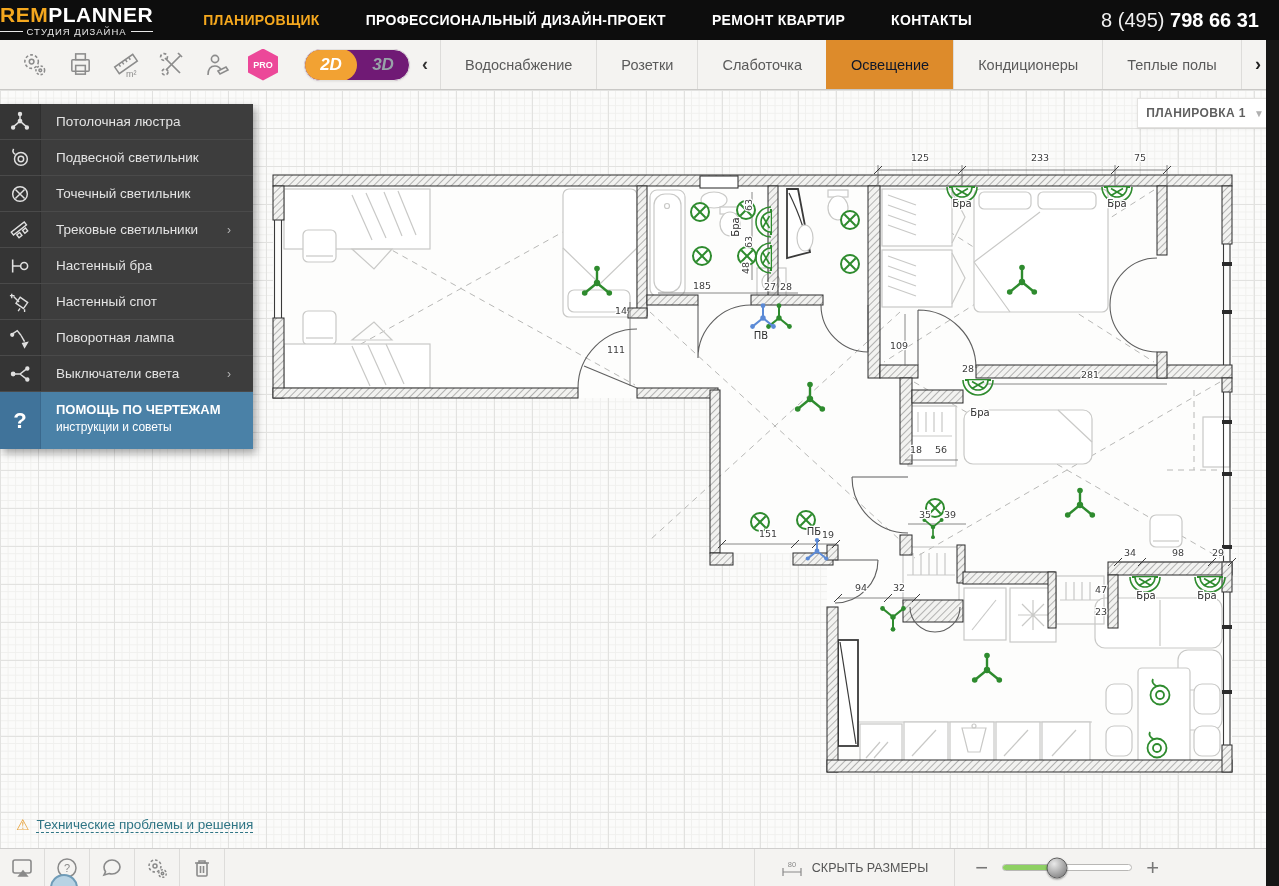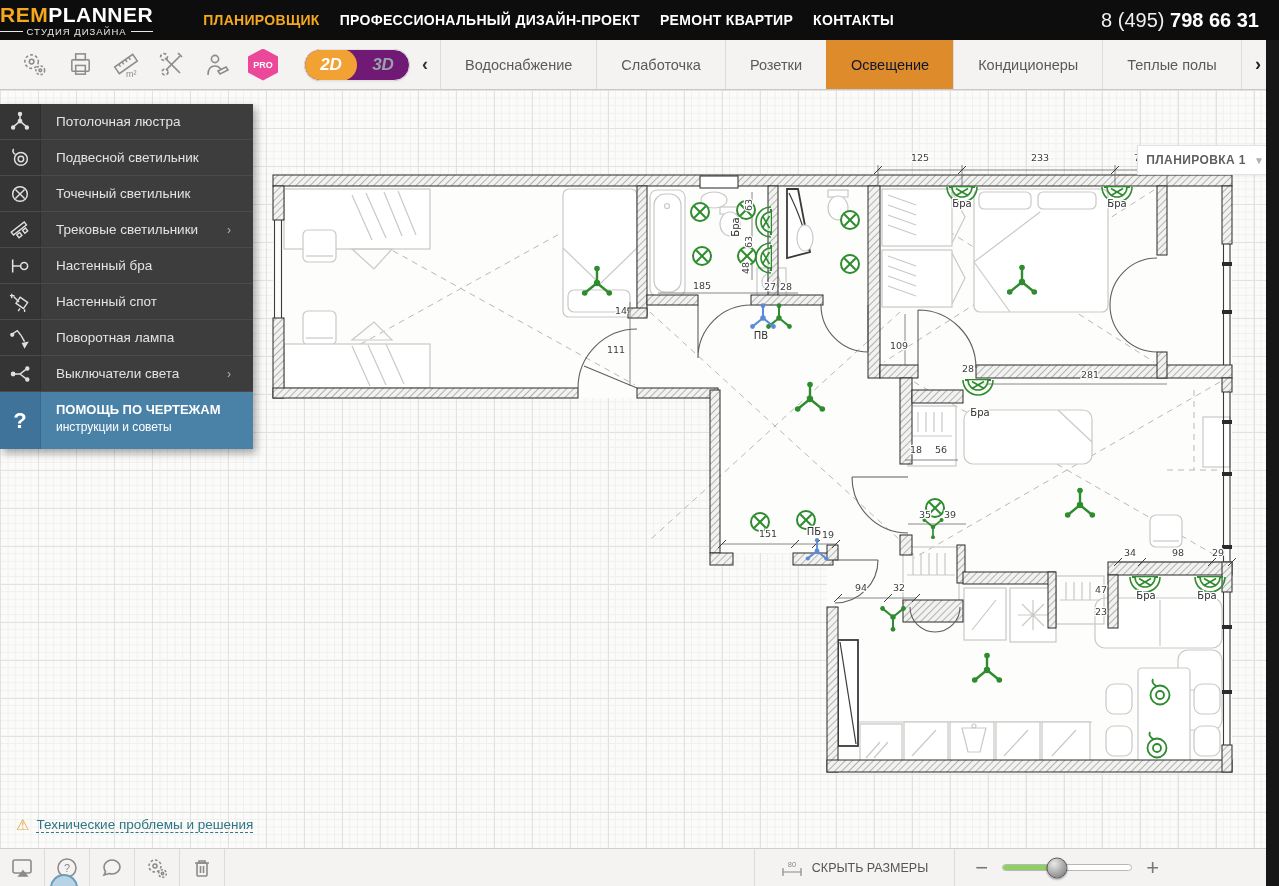--- a/index.html
+++ b/index.html
@@ -5,21 +5,21 @@
   * { margin:0; padding:0; box-sizing:border-box; }
   html,body { width:1279px; height:886px; overflow:hidden; font-family:"Liberation Sans",sans-serif; background:#fbfbfa; }
 
   
   .top-header { height:40px; background:#0d0d0d; display:flex; align-items:center; color:#fff; position:relative; z-index:60; }
   .logo { line-height:1; cursor:pointer; }
   .logo-main { font-size:21px; font-weight:bold; letter-spacing:.5px; }
   .logo-rem { color:#f5a81e; } .logo-planner { color:#fff; }
   .logo-sub { font-size:9.5px; color:#e8e8e8; letter-spacing:1px; display:flex; align-items:center; gap:4px; margin-top:2px; }
   .logo-sub:before,.logo-sub:after { content:""; flex:1; height:1px; background:#e8e8e8; }
-  nav.main-nav { display:flex; margin-left:50px; gap:20px; }
+  nav.main-nav { display:flex; margin-left:50px; gap:46px; }
   .nav-item { font-size:14px; font-weight:bold; letter-spacing:.3px; color:#fff; cursor:pointer; }
   .nav-item.active { color:#f5a81e; }
   .phone { margin-left:auto; margin-right:20px; font-size:20px; }
   .phone .pfx { font-weight:normal; color:#f0f0f0; } .phone .num { font-weight:bold; }
 
   
   .toolbar { height:50px; background:#f4f3f1; border-bottom:1px solid #c9c8c6; display:flex; align-items:stretch; position:relative; z-index:55; }
   .tool-icons { display:flex; align-items:center; gap:14px; padding-left:18px; }
   .tool-btn { width:32px; height:32px; display:flex; align-items:center; justify-content:center; cursor:pointer; }
   .pro-badge { width:30px; height:32px; background:#ec4899; color:#fff; font-size:9px; font-weight:bold; display:flex; align-items:center; justify-content:center; clip-path:polygon(50% 0,100% 25%,100% 75%,50% 100%,0 75%,0 25%); cursor:pointer; }
@@ -50,21 +50,21 @@
   .sb-icon { width:41px; background:#353535; border-right:1px solid #2e2e2e; display:flex; align-items:center; justify-content:center; flex:none; }
   .sb-label { flex:1; display:flex; align-items:center; padding-left:15px; color:#e3e3e3; font-size:13.5px; }
   .sb-arrow { width:26px; display:flex; align-items:center; color:#b5b5b5; font-size:12px; }
   .sb-help { display:flex; height:57px; background:#4a81a7; cursor:pointer; }
   .sb-help .sb-icon { background:#40739a; border-right:1px solid #3a688c; color:#fff; font-size:22px; font-weight:bold; }
   .sb-help-text { padding:10px 0 0 15px; }
   .sb-help-title { color:#fff; font-size:13px; font-weight:bold; }
   .sb-help-sub { color:#ffffff; font-size:12px; margin-top:3px; }
 
   
-  .layout-sel { position:absolute; top:8px; right:0; width:142px; height:30px; background:#fff; border:1px solid #e3e2e0; box-shadow:0 1px 3px rgba(0,0,0,.08); display:flex; align-items:center; z-index:20; cursor:pointer;margin-top:47px; }
+  .layout-sel { position:absolute; top:8px; right:0; width:142px; height:30px; background:#fff; border:1px solid #e3e2e0; box-shadow:0 1px 3px rgba(0,0,0,.08); display:flex; align-items:center; z-index:20; cursor:pointer; }
   .layout-sel-label { flex:1; text-align:center; font-size:12px; font-weight:bold; color:#5f5f5f; letter-spacing:.4px; }
   .layout-caret { color:#b0b0b0; font-size:10px; margin-right:14px; }
 
   
   .tech-link { position:absolute; left:16px; bottom:14px; display:flex; align-items:center; gap:7px; z-index:20; cursor:pointer; }
   .warn-icon { color:#e8a33d; font-size:15px; }
   .tech-text { color:#2f7585; font-size:13.5px; border-bottom:1px dashed #2f7585; }
 
   
   .bottom-bar { height:38px; background:#f4f3f1; border-top:1px solid #cfcecd; display:flex; align-items:center; position:relative; z-index:55; }
@@ -153,22 +153,22 @@
     </div>
     <div class="pro-badge">PRO</div>
     <div class="view-toggle">
       <div class="vt-seg vt-2d">2D</div>
       <div class="vt-seg vt-3d">3D</div>
     </div>
   </div>
   <div class="tab-chevron">‹</div>
   <div class="tabs">
     <div class="tab">Водоснабжение</div>
+    <div class="tab">Розетки</div>
     <div class="tab">Слаботочка</div>
-    <div class="tab">Розетки</div>
     <div class="tab active">Освещение</div>
     <div class="tab">Кондиционеры</div>
     <div class="tab">Теплые полы</div>
     <div class="tab">Наполь</div>
   </div>
   <div class="tab-chevron-r">›</div>
 </div>
 
 <div class="canvas">
 

